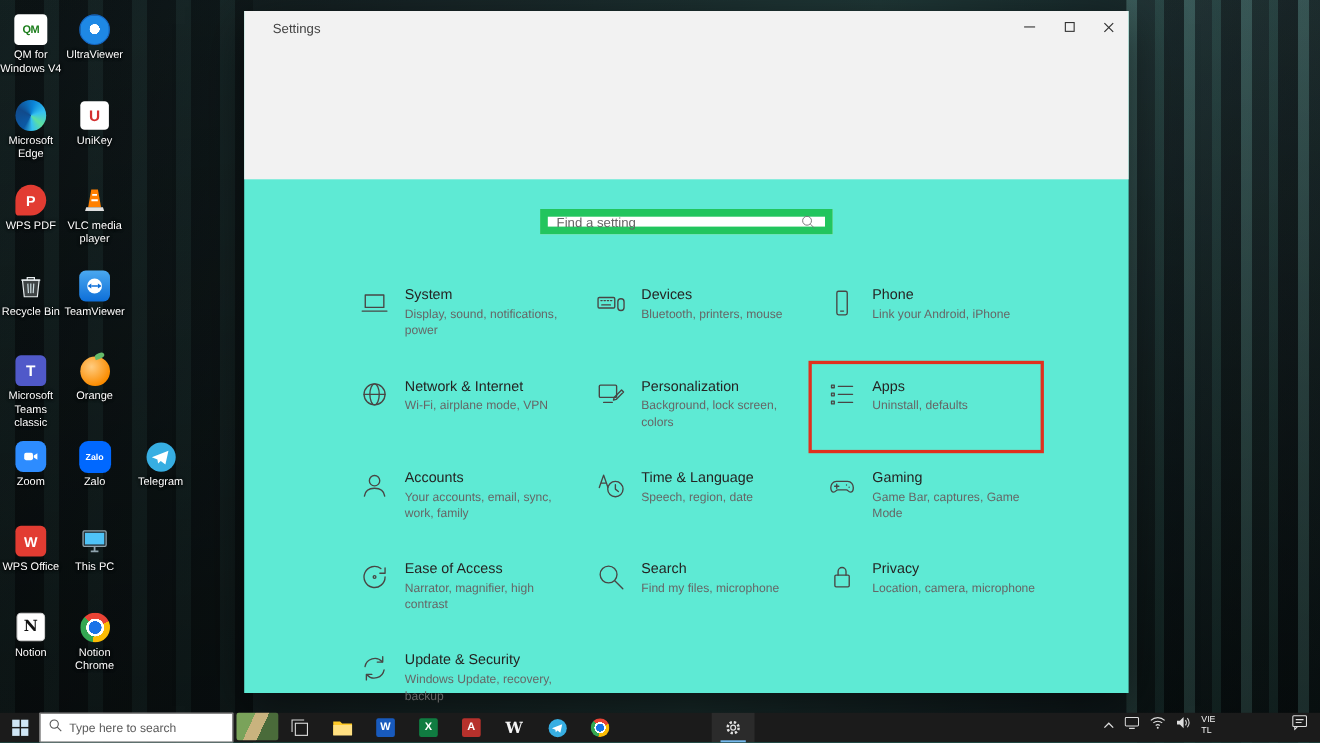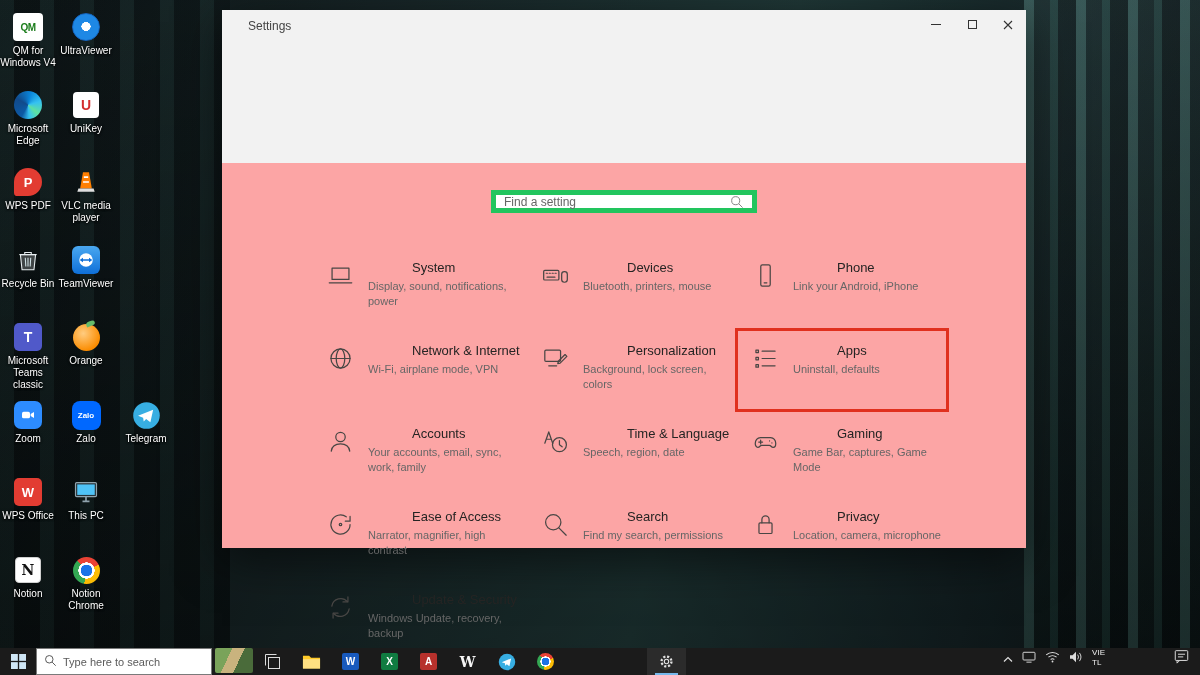--- a/index.html
+++ b/index.html
@@ -42,42 +42,42 @@
   .ic-orange { width:27px; height:27px; border-radius:50%;
     background:radial-gradient(circle at 38% 35%, #ffcc80, #fb8c00 72%); position:relative; }
   .ic-orange::before { content:''; position:absolute; top:-3px; left:13px; width:9px; height:5px;
     background:#66bb6a; border-radius:50% 50% 50% 0; transform:rotate(-20deg); }
   .ic-teamviewer { background:linear-gradient(180deg,#4aa8f0,#0e6fd8); border-radius:6px; }
   .chrome-ball { width:27px; height:27px; border-radius:50%;
     background:radial-gradient(circle at 50% 50%, #1a73e8 0 30%, #ffffff 31% 42%, rgba(0,0,0,0) 43%),
                conic-gradient(from -45deg, #ea4335 0 110deg, #fbbc05 110deg 235deg, #34a853 235deg 360deg); }
 
   
-  .window { position:absolute; left:222px; top:10px; width:804px; height:538px; background:#fca5a5;
+  .window { position:absolute; left:222px; top:10px; width:804px; height:620px; background:#5eead4;
     box-shadow:0 12px 44px rgba(0,0,0,.55); }
   .win-header { position:absolute; left:0; top:0; width:100%; height:153px; background:#f2f2f2; }
   .win-title { position:absolute; left:26px; top:9px; font-size:12px; color:#444; }
   .win-controls { position:absolute; right:0; top:0; display:flex; }
   .wc { width:36px; height:29px; display:flex; align-items:center; justify-content:center; cursor:default; }
   .g-min { width:10px; height:1px; background:#333; display:block; }
   .g-max { width:9px; height:9px; border:1px solid #333; display:block; }
   .search-wrap { position:absolute; left:0; top:180px; width:100%; display:flex; justify-content:center; }
-  .search-box { width:266px; height:23px; border:5px solid #22c55e; background:#fff; display:flex;
+  .search-box { width:266px; height:23px; border:7px solid #22c55e; background:#fff; display:flex;
     align-items:center; padding:0 8px; }
   .search-ph { font-size:12px; color:#666; }
   .search-ic { margin-left:auto; display:flex; }
 
   .grid { position:absolute; left:105px; top:250px; display:grid;
     grid-template-columns:215px 210px 220px; grid-auto-rows:83px; }
   .tile { display:flex; gap:13px; align-items:flex-start; position:relative; cursor:default; }
   .tile-icon { width:28px; flex:0 0 28px; margin-top:2px; display:flex; }
   .cat-svg { width:27px; height:27px; fill:none; stroke:#484644; stroke-width:1.1;
     stroke-linecap:round; stroke-linejoin:round; }
   .tile-text { display:flex; flex-direction:column; }
-  .tile-name { font-size:13px; color:#252423; margin-bottom:4px;margin-left:44px; }
+  .tile-name { font-size:13px; color:#252423; margin-bottom:4px; }
   .tile-desc { font-size:11px; color:#666; line-height:1.4; max-width:152px; }
   .tile.highlight::before { content:''; position:absolute; left:-17px; top:-15px; width:208px; height:78px;
     border:3px solid #e0301e; pointer-events:none; background:rgba(255,255,255,.0); }
 
   
   .taskbar { position:absolute; left:0; bottom:0; width:1200px; height:27px; background:#1b1b1b;
     display:flex; align-items:flex-start; z-index:5; }
   .tb-start { width:36px; height:27px; display:flex; align-items:center; justify-content:center; }
   .tb-search { width:176px; height:27px; background:#fff; border:1px solid #7a7a7a; display:flex;
     align-items:center; gap:6px; padding:0 7px; }
@@ -410,21 +410,21 @@
         </div>
         <div class="tile">
           <span class="tile-icon">
             <svg class="cat-svg" viewBox="0 0 24 24">
               <circle cx="10" cy="10" r="6.8"></circle>
               <path d="M15 15l6.5 6.5"></path>
             </svg>
           </span>
           <span class="tile-text">
             <span class="tile-name">Search</span>
-            <span class="tile-desc">Find my search, permissions</span>
+            <span class="tile-desc">Find my files, microphone</span>
           </span>
         </div>
         <div class="tile">
           <span class="tile-icon">
             <svg class="cat-svg" viewBox="0 0 24 24">
               <rect x="6.2" y="10.5" width="11.6" height="9.5" rx="1"></rect>
               <path d="M8.8 10.5V7.6a3.2 3.2 0 0 1 6.4 0v2.9"></path>
             </svg>
           </span>
           <span class="tile-text">

